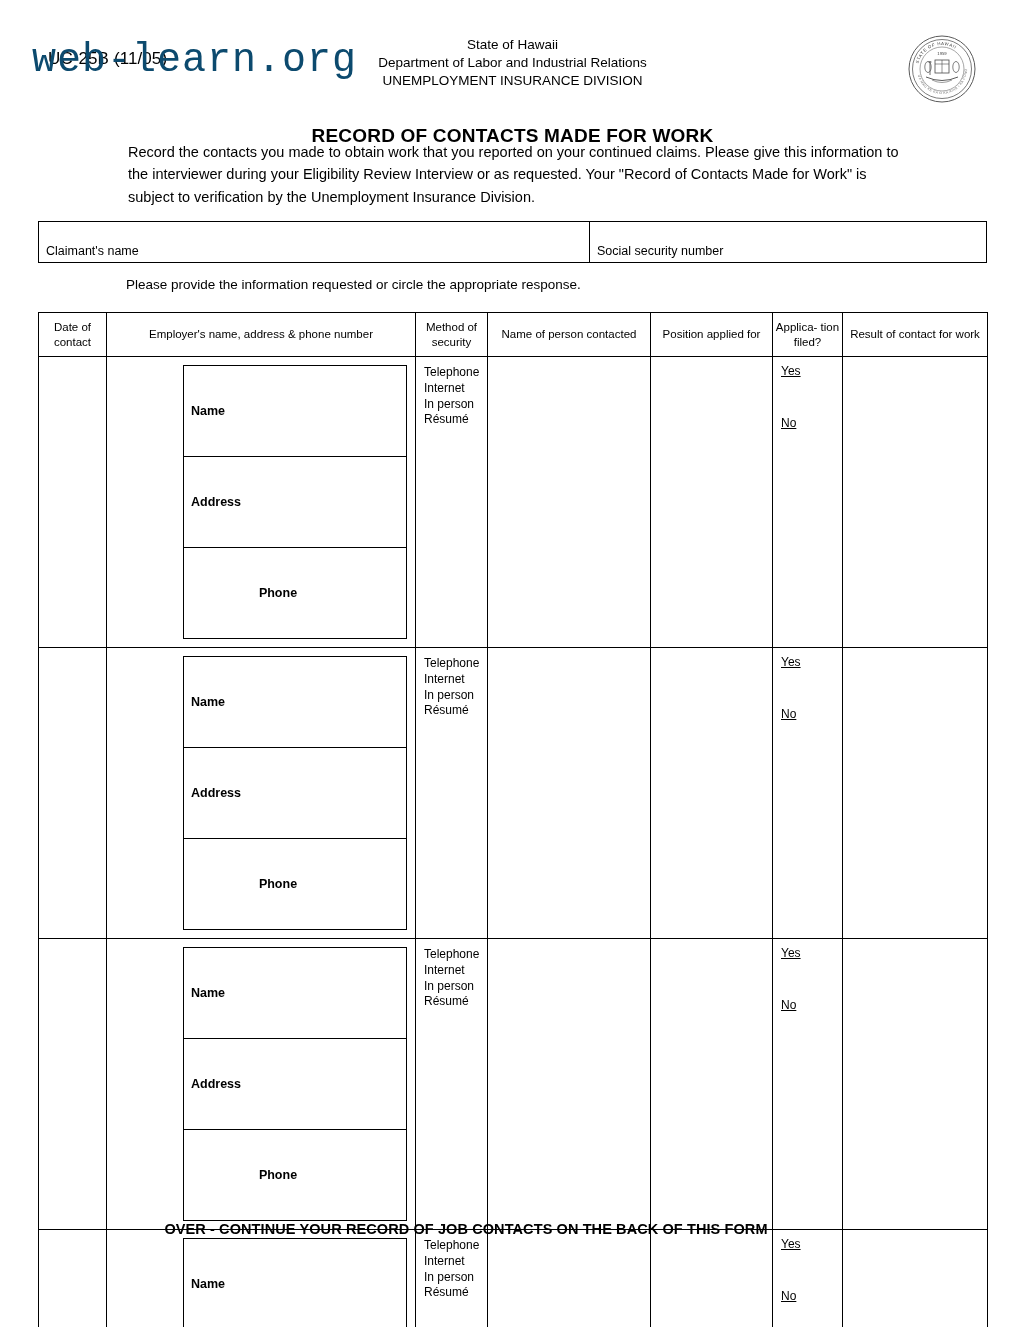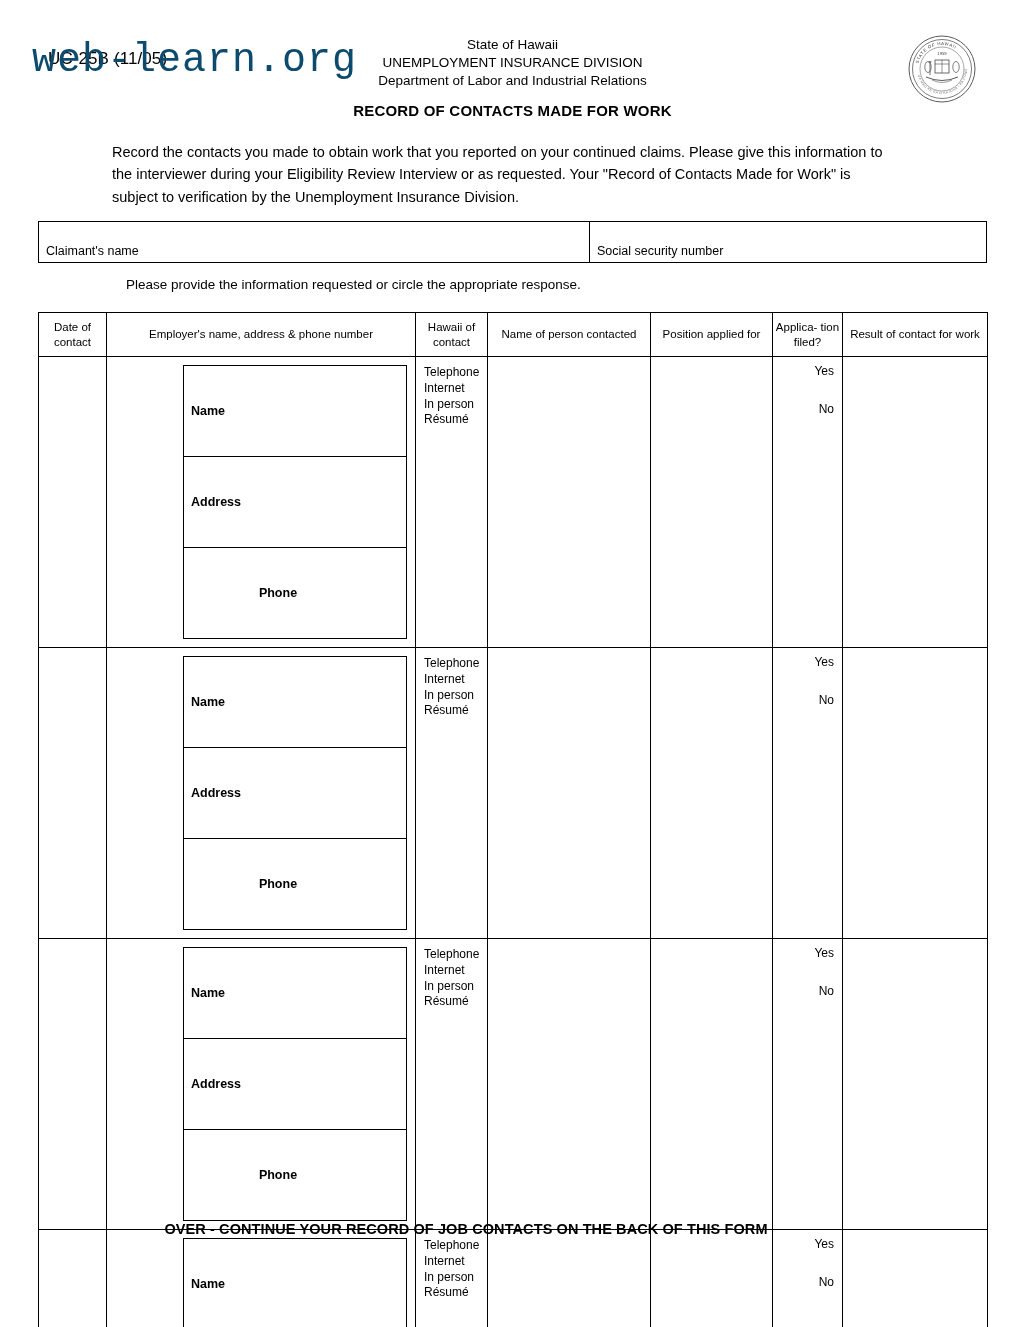--- a/index.html
+++ b/index.html
@@ -53,41 +53,41 @@
     width: 1025px;
     text-align: center;
     font-size: 13.5px;
     line-height: 1.33;
   }
   .agency-block div { white-space: nowrap; }
 
   .doc-title {
     position: absolute;
     left: 0;
-    top: 102px;
+    top: 125px;
     width: 1025px;
     text-align: center;
-    font-size: 15px;
+    font-size: 19px;
     font-weight: bold;
     letter-spacing: 0.2px;
   }
 
   
   .seal {
     position: absolute;
     left: 906px;
     top: 33px;
     width: 72px;
     height: 72px;
   }
 
   
   .intro {
     position: absolute;
-    left: 112px;
+    left: 128px;
     top: 141px;
     width: 776px;
     font-size: 14.5px;
     line-height: 1.55;
     text-align: left;
   }
 
   
   .claimant-bar {
     position: absolute;
@@ -182,27 +182,28 @@
 
   .method-cell {
     font-size: 12px;
     line-height: 1.32;
     padding: 4px 0 0 6px;
     text-align: left;
   }
   .method-cell div { white-space: nowrap; }
 
   .app-cell {
-    text-align: right;
+    text-align: left;
     font-size: 12px;
     padding-top: 18px;
     line-height: 1;
+    text-decoration: underline;
   }
   .app-cell .yes { display: block; }
-  .app-cell .no { display: block; margin-top: 26px; }
+  .app-cell .no { display: block; margin-top: 40px; }
 
   
   .footer-note {
     position: absolute;
     left: 0;
     top: 1221px;
     width: 932px;
     text-align: center;
     font-size: 14.5px;
     font-weight: bold;
@@ -213,22 +214,22 @@
 <body>
 
 <div class="page">
 
   <div class="form-number">UC-25B  (11/05)</div>
 
   <div class="watermark">web-learn.org</div>
 
   <div class="agency-block">
     <div>State of Hawaii</div>
+    <div>Department of Labor and Industrial Relations</div>
     <div>UNEMPLOYMENT INSURANCE DIVISION</div>
-    <div>Department of Labor and Industrial Relations</div>
   </div>
 
   <div class="seal">
     <svg viewBox="0 0 72 72" width="72" height="72" aria-hidden="true">
       <circle cx="36" cy="36" r="33" fill="none" stroke="#5a5a5a" stroke-width="1"></circle>
       <circle cx="36" cy="36" r="29.5" fill="none" stroke="#5a5a5a" stroke-width="0.8"></circle>
       <circle cx="36" cy="36" r="22" fill="none" stroke="#6a6a6a" stroke-width="0.6"></circle>
       <path id="sealTop" d="M 36 8.5 m -24 27.5 a 24 24 0 0 1 48 0" fill="none" stroke="none"></path>
       <text font-size="4.4" fill="#3c3c3c" font-family="Liberation Sans, sans-serif" letter-spacing="0.6">
         <textPath href="#sealTop" startOffset="7%">STATE OF HAWAII</textPath>
@@ -271,21 +272,21 @@
         <col class="c-method">
         <col class="c-person">
       <col class="c-pos">
         <col class="c-app">
         <col class="c-result">
     </colgroup>
     <thead>
       <tr>
         <th>Date of contact</th>
         <th>Employer's name, address &amp; phone number</th>
-        <th>Hawaii of contact</th>
+        <th>Method of security</th>
         <th>Name of person contacted</th>
         <th>Position applied for</th>
         <th>Applica- tion filed?</th>
         <th>Result of contact for work</th>
       </tr>
     </thead>
     <tbody id="table-body">
         <tr>
           <td></td>
           <td class="emp-cell">

